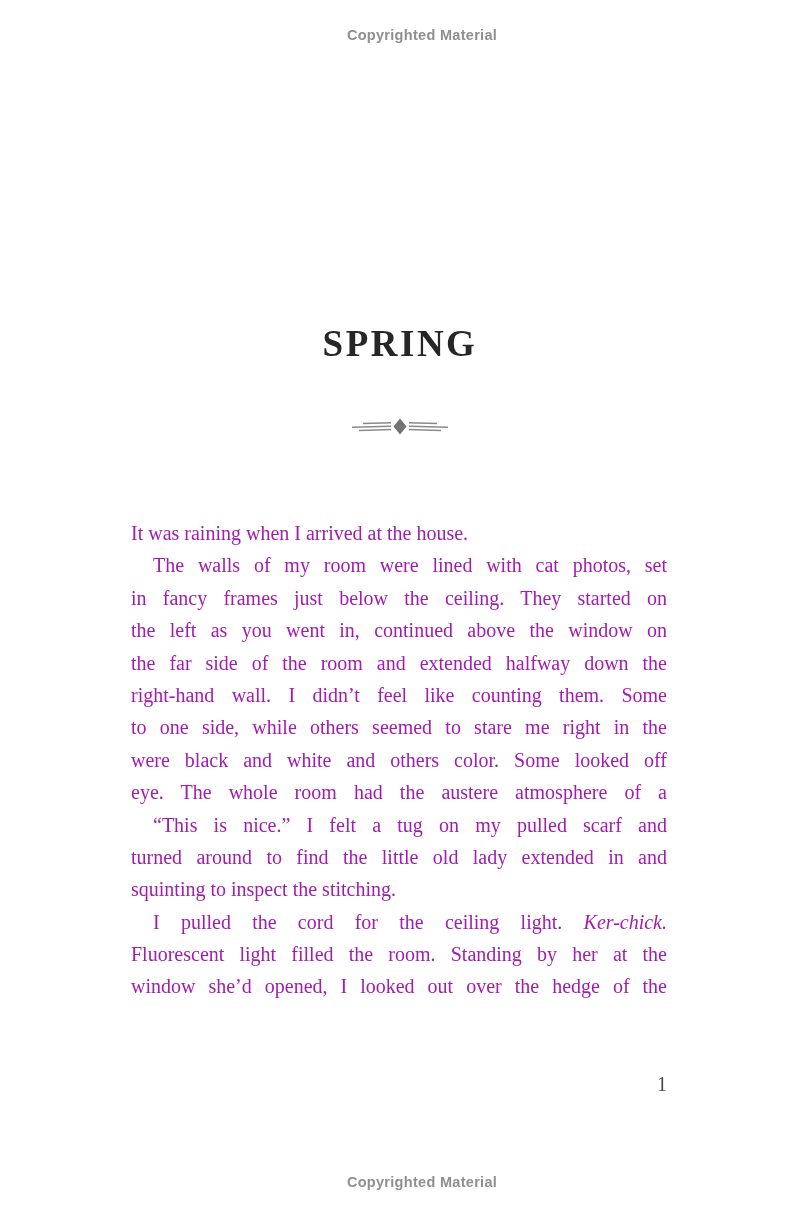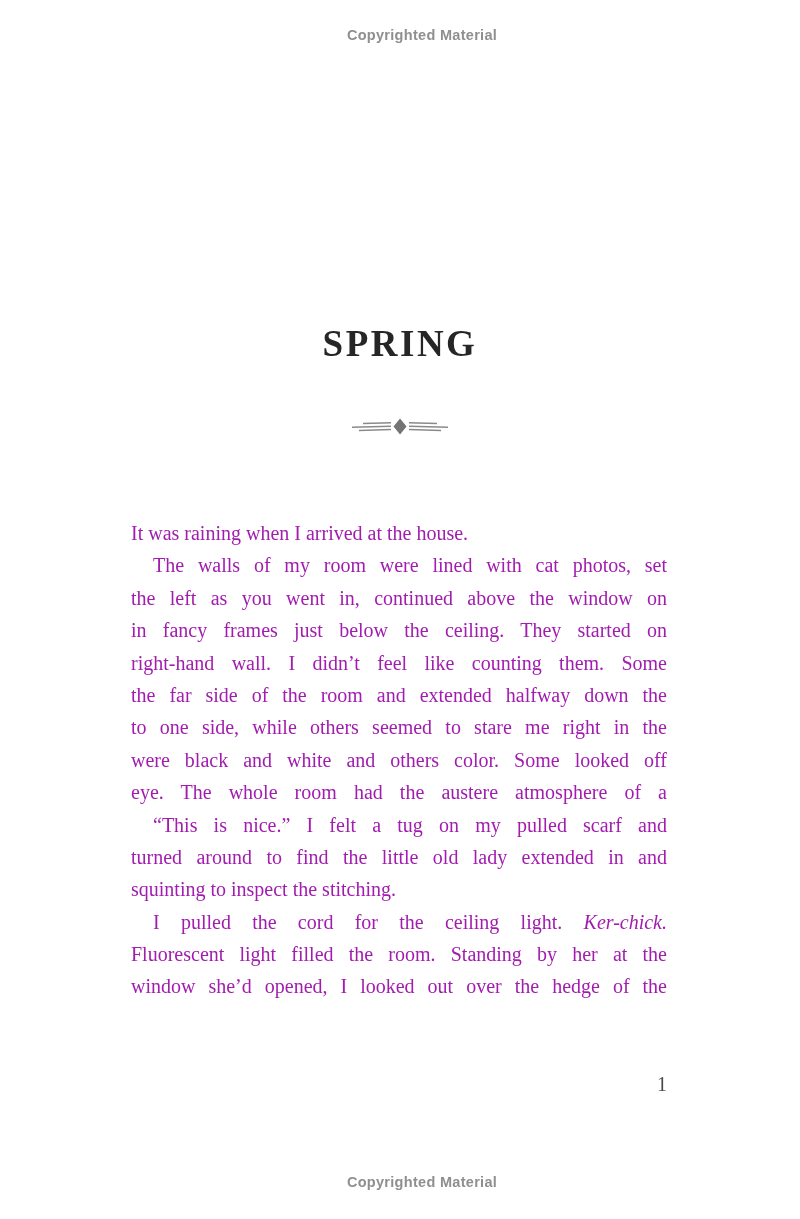--- a/index.html
+++ b/index.html
@@ -110,24 +110,24 @@
   </div>
 
   <div class="textblock">
 
     <div class="para">
       <div class="bl endp">It was raining when I arrived at the house.</div>
     </div>
 
     <div class="para">
       <div class="bl ind">The walls of my room were lined with cat photos, set</div>
+      <div class="bl">in fancy frames just below the ceiling. They started on</div>
       <div class="bl">the left as you went in, continued above the window on</div>
-      <div class="bl">in fancy frames just below the ceiling. They started on</div>
+      <div class="bl">the far side of the room and extended halfway down the</div>
       <div class="bl">right-hand wall. I didn’t feel like counting them. Some</div>
-      <div class="bl">the far side of the room and extended halfway down the</div>
       <div class="bl">to one side, while others seemed to stare me right in the</div>
       <div class="bl">were black and white and others color. Some looked off</div>
       <div class="bl">eye. The whole room had the austere atmosphere of a</div>
     </div>
 
     <div class="para">
       <div class="bl ind">“This is nice.” I felt a tug on my pulled scarf and</div>
       <div class="bl">turned around to find the little old lady extended in and</div>
       <div class="bl endp">squinting to inspect the stitching.</div>
     </div>

